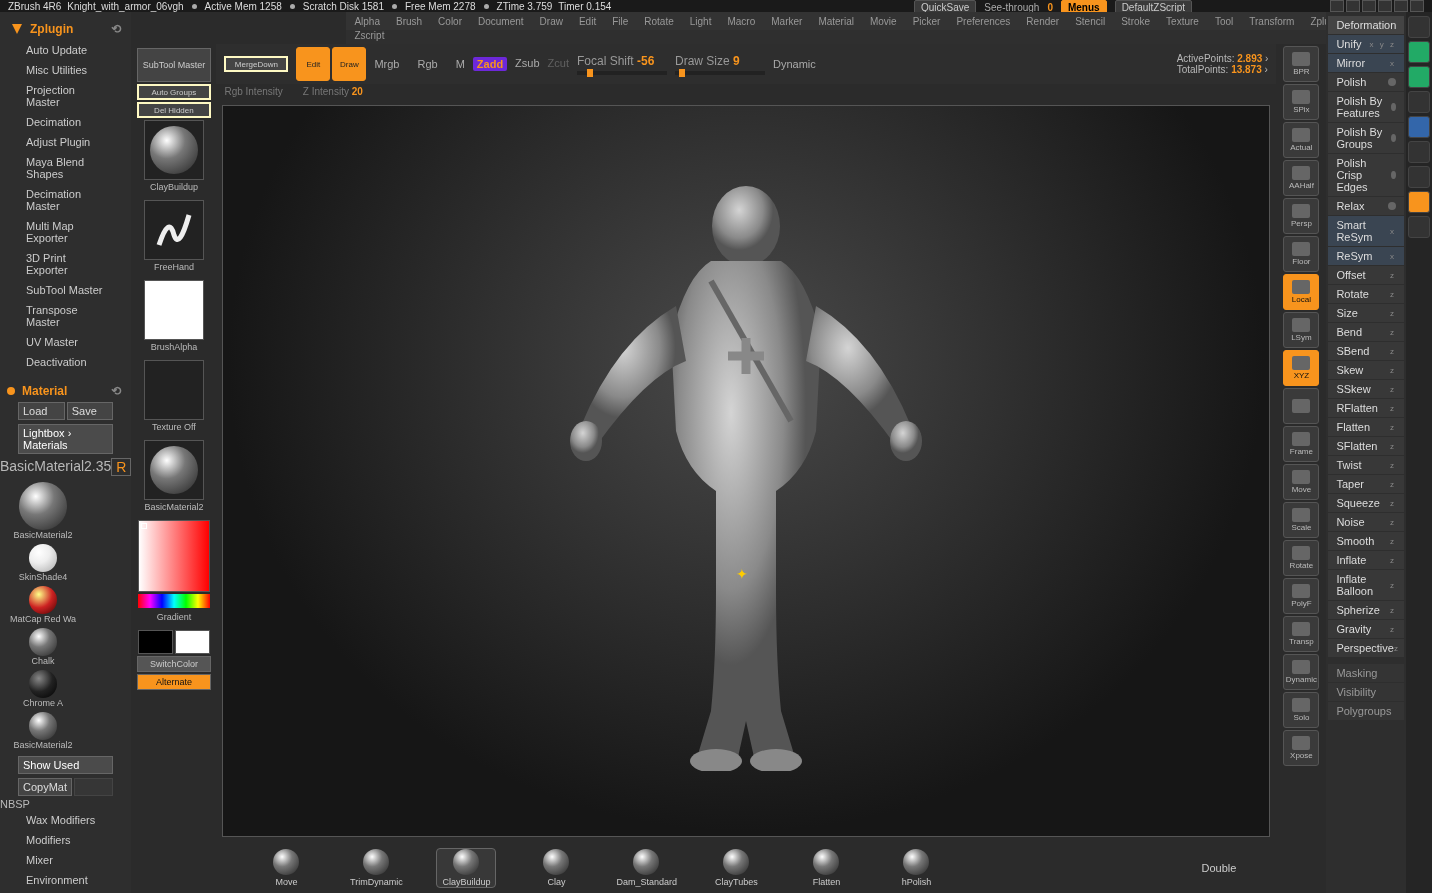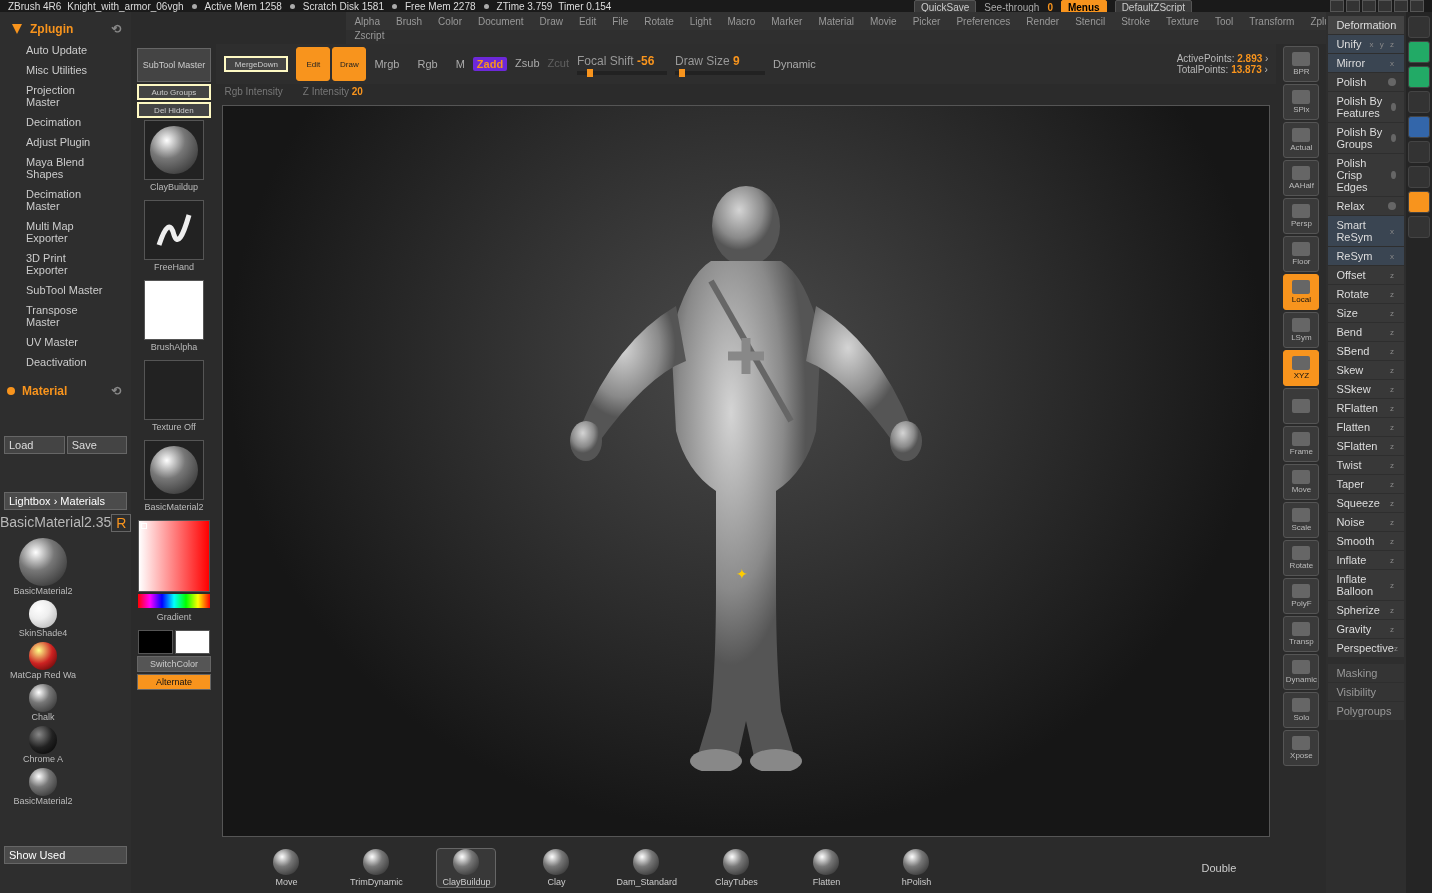--- a/index.html
+++ b/index.html
@@ -30,21 +30,21 @@
 .leftcol { width:215px; background:#2e2e2e; padding:6px 0 0 0; display:flex; flex-direction:column;}
 .midcol { flex:1; display:flex; flex-direction:column; }
 .rightcol { width:190px; background:#2e2e2e; padding:4px 2px; overflow:hidden;}
 .farright { width:28px; background:#252525; display:flex; flex-direction:column; gap:3px; padding:4px 2px;}
 
 
 .lhead { display:flex; align-items:center; gap:6px; padding:4px 10px; color:#f8941d; font-weight:bold; font-size:12px;}
 .lhead svg{ }
 .litem { padding:4px 26px; font-size:11px; color:#ccc; cursor:pointer;}
 .lsubhead { display:flex; align-items:center; gap:6px; padding:6px 10px 2px 6px; color:#f8941d; font-weight:bold; font-size:12px; margin-top:6px;}
-.lbtnrow { display:flex; gap:2px; padding:2px 4px;margin-top:34px;}
+.lbtnrow { display:flex; gap:2px; padding:2px 18px;}
 .lbtn { flex:1; background:#444; border:1px solid #666; padding:2px 4px; font-size:11px; color:#ddd; cursor:pointer; text-align:left;}
 .lbtn.on { background:#4b4b4b; color:#fff;}
 .lval { display:flex; padding:2px 0; font-size:14px;}
 .lval span:last-child{ color:#f8941d; margin-left:4px;}
 .matgrid { display:flex; flex-wrap:wrap; gap:4px; padding:4px 8px;}
 .matcell { width:70px; text-align:center; font-size:9px; color:#bbb;}
 .matball { width:48px; height:48px; margin:0 auto; border-radius:50%; background:radial-gradient(circle at 35% 30%, #fff, #777 40%, #222);}
 .matball.small { width:28px; height:28px;}
 .matball.red { background:radial-gradient(circle at 35% 30%, #ff8, #c22 50%, #400);}
 .matball.dark{ background:radial-gradient(circle at 35% 30%, #888, #222 50%, #000);}

